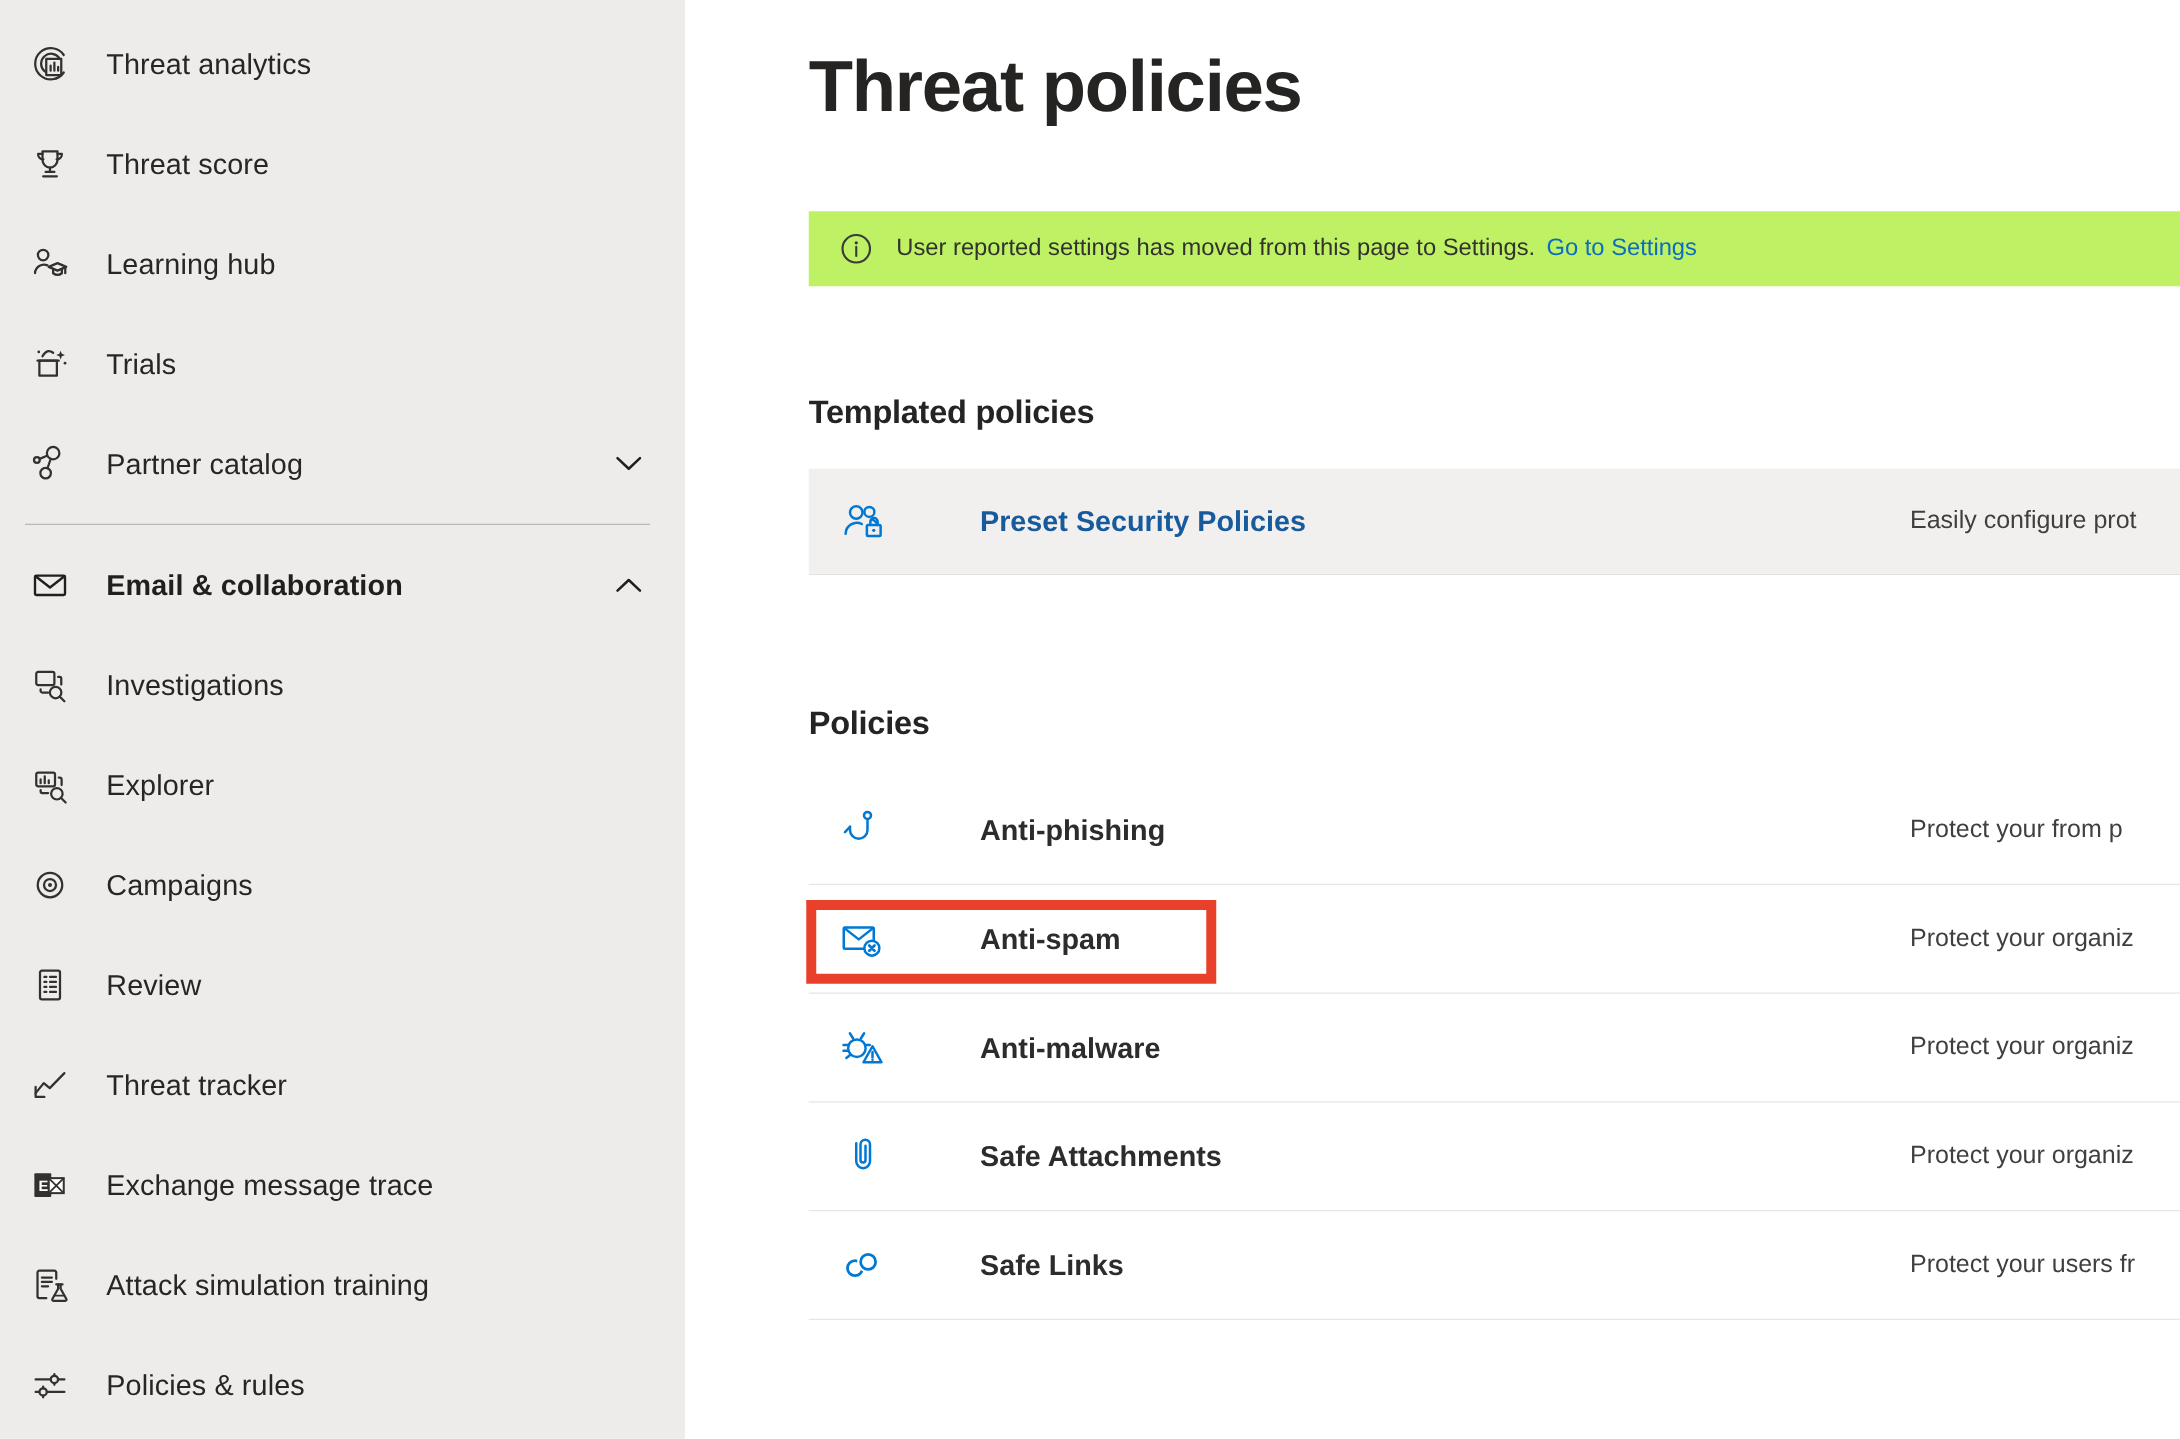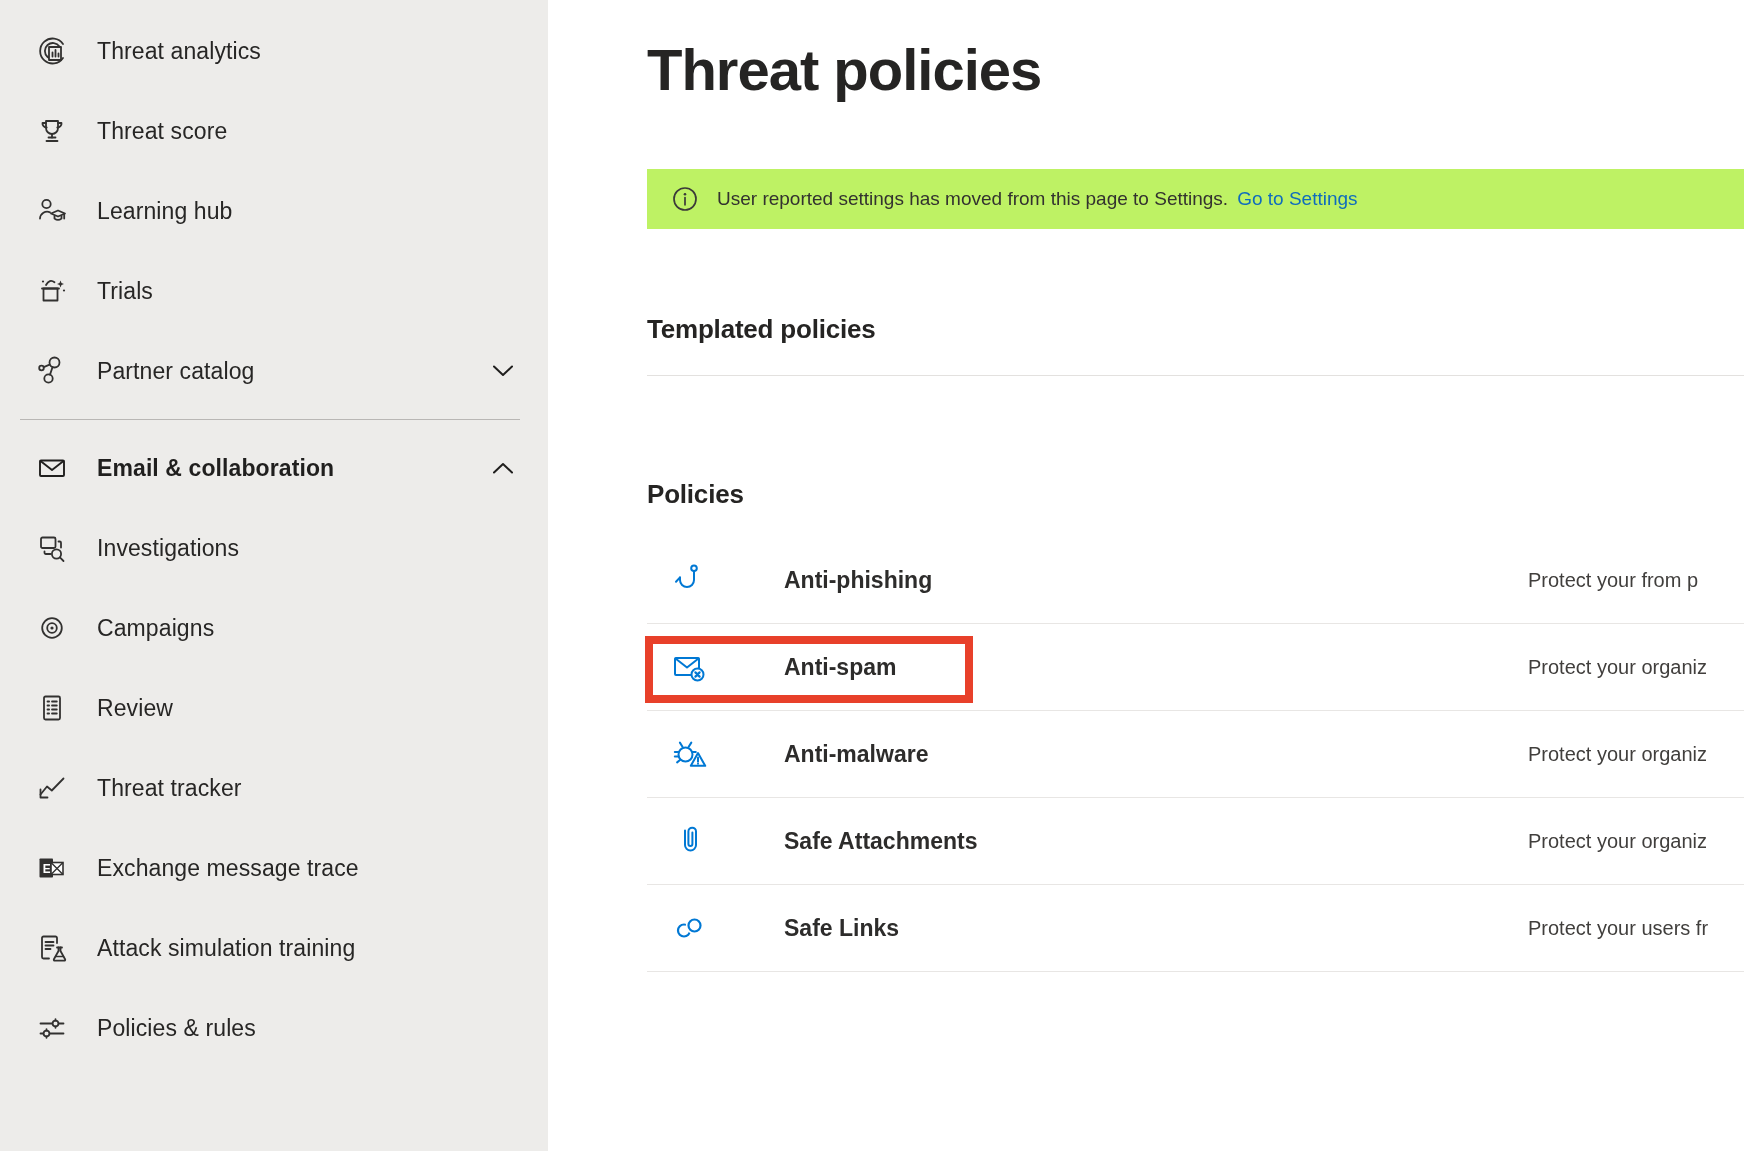--- a/index.html
+++ b/index.html
@@ -9,21 +9,21 @@
     color:#201f1e;position:relative;
   }
   .app{display:flex;width:1744px;height:1151px;}
 
   
   .sidebar{
     width:548px;min-width:548px;height:1151px;background:#edecea;
     box-sizing:border-box;padding-top:11px;position:relative;
   }
   .nav-item{
-    display:flex;align-items:center;height:80px;padding-left:34px;
+    display:flex;align-items:center;height:80px;padding-left:22px;
     position:relative;cursor:pointer;
   }
   .nav-icon{width:36px;height:36px;display:inline-flex;align-items:center;justify-content:center;flex:0 0 36px;}
   .nav-label{
     margin-left:27px;font-size:23px;color:#272625;letter-spacing:0.1px;white-space:nowrap;
   }
   .nav-item.section .nav-label{font-weight:700;color:#201f1e;}
   .chev{position:absolute;right:34px;top:50%;transform:translateY(-50%);display:inline-flex;}
   .nav-divider{
     border:none;border-top:1px solid #b9b7b5;margin:8px 28px 8px 20px;height:0;
@@ -176,20 +176,33 @@
           <rect x="7" y="7.5" width="14.5" height="10.5" rx="1.5"></rect>
           <path d="M24.5 11.5 h1.2 a1.3 1.3 0 0 1 1.3 1.3 v4.8"></path>
           <path d="M10.5 21.5 v1.2 a1.3 1.3 0 0 0 1.3 1.3 h4.8"></path>
           <circle cx="22.5" cy="24" r="4.6"></circle>
           <path d="M25.9 27.4 L29.5 31"></path>
         </svg>
       </span>
       <span class="nav-label">Investigations</span>
     </div>
 
+    <div class="nav-item">
+      <span class="nav-icon">
+        <svg width="36" height="36" viewBox="0 0 36 36" fill="none" stroke="#323130" stroke-width="1.8" stroke-linecap="round" stroke-linejoin="round">
+          <rect x="7" y="8" width="15" height="11" rx="1.5"></rect>
+          <path d="M10.5 16.5 v-3 M13.8 16.5 v-5.5 M17 16.5 v-2.2"></path>
+          <path d="M25 12 h0.9 a1.4 1.4 0 0 1 1.4 1.4 v4.6"></path>
+          <path d="M10.5 22 v1 a1.4 1.4 0 0 0 1.4 1.4 h4.6"></path>
+          <circle cx="23.5" cy="25" r="4.6"></circle>
+          <path d="M26.9 28.4 L30.5 32"></path>
+        </svg>
+      </span>
+      <span class="nav-label">Explorer</span>
+    </div>
 
     <div class="nav-item">
       <span class="nav-icon">
         <svg width="36" height="36" viewBox="0 0 36 36" fill="none" stroke="#323130" stroke-width="1.8" stroke-linecap="round" stroke-linejoin="round">
           <circle cx="18" cy="18" r="9.8"></circle>
           <circle cx="18" cy="18" r="4.8"></circle>
           <circle cx="18" cy="18" r="1.6" fill="#323130" stroke="none"></circle>
         </svg>
       </span>
       <span class="nav-label">Campaigns</span>
@@ -272,20 +285,35 @@
         </svg>
       </span>
       <span class="banner-text">User reported settings has moved from this page to Settings.</span>
       <a class="banner-link">Go to Settings</a>
     </div>
 
     <h2 class="section-heading">Templated policies</h2>
 
     <div class="list templated">
 
+      <div class="row gray">
+        <span class="row-icon">
+          <svg width="40" height="40" viewBox="0 0 40 40" fill="none" stroke="#0078d4" stroke-width="2" stroke-linecap="round" stroke-linejoin="round">
+            <circle cx="25.5" cy="12.5" r="4"></circle>
+            <path d="M32.5 24.5 a8 8 0 0 0 -4 -5.5"></path>
+            <circle cx="15" cy="13" r="5" fill="#f1f0ee"></circle>
+            <path d="M6.5 30 a9 9 0 0 1 13 -7.8"></path>
+            <rect x="23.5" y="23" width="11" height="8.8" rx="1" fill="#f1f0ee"></rect>
+            <path d="M26.3 23 v-2.7 a2.9 2.9 0 0 1 5.8 0 V23"></path>
+            <circle cx="29" cy="27.2" r="1.3" fill="#0078d4" stroke="none"></circle>
+          </svg>
+        </span>
+        <a class="row-label blue">Preset Security Policies</a>
+        <span class="row-desc">Easily configure prot</span>
+      </div>
 
 
     </div>
 
     <h2 class="section-heading second">Policies</h2>
 
     <div class="list policies">
 
       <div class="row">
         <span class="row-icon">

